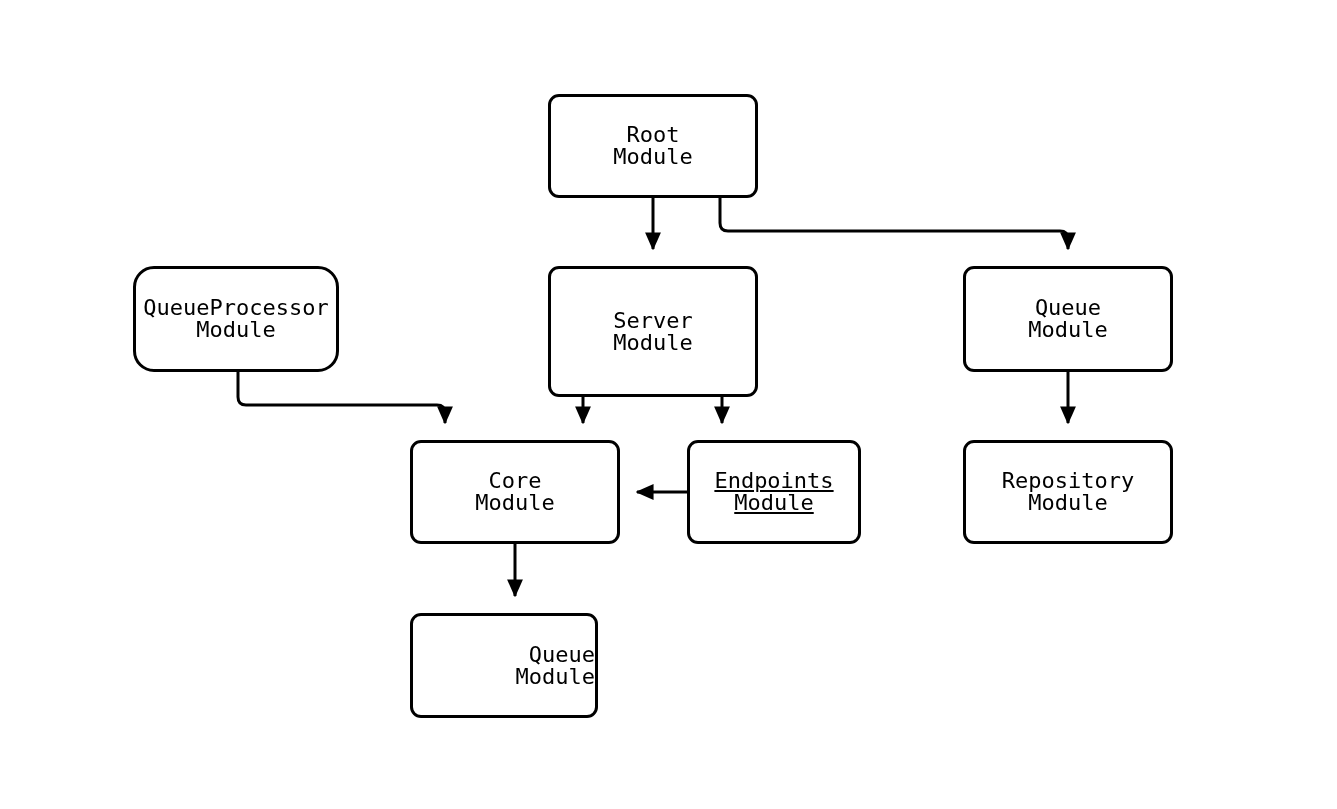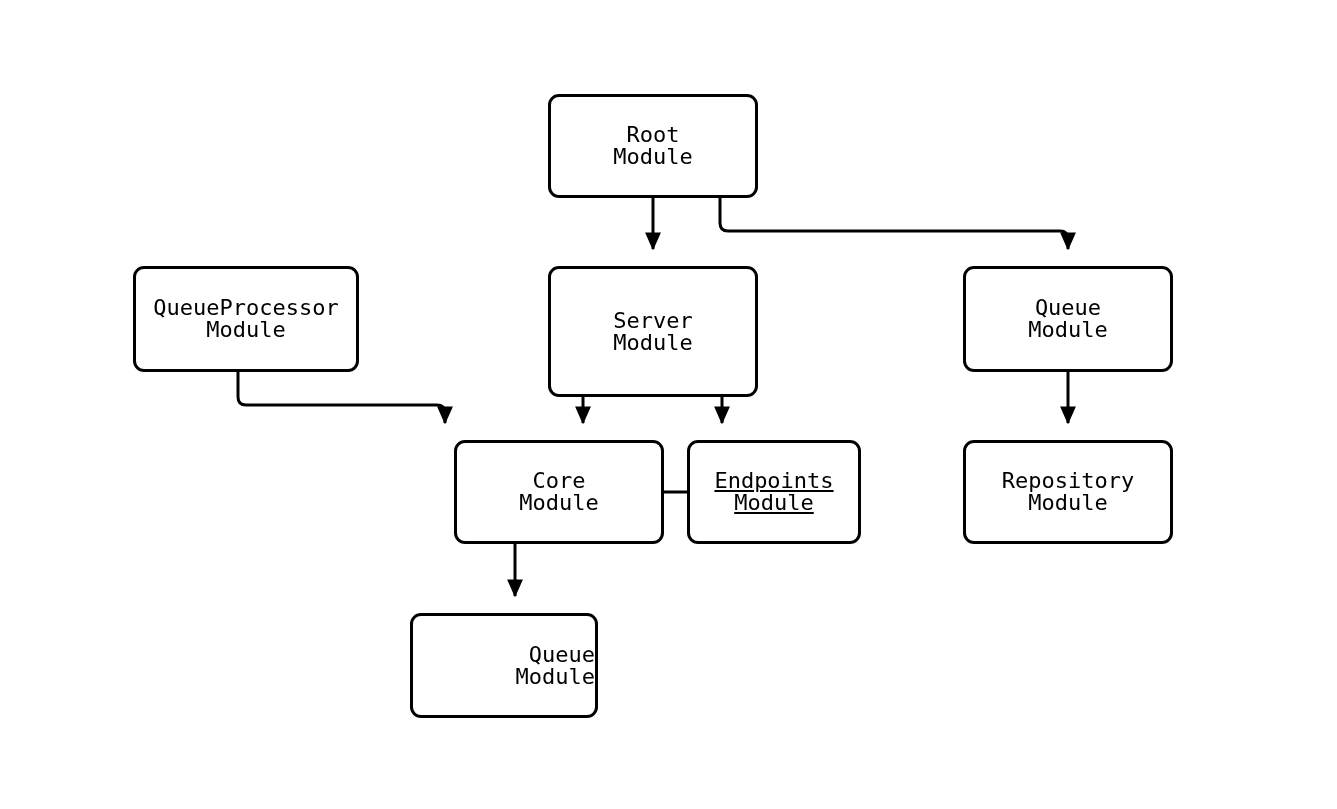--- a/index.html
+++ b/index.html
@@ -73,36 +73,36 @@
     <path d="M 687 492 L 637 492" fill="none" stroke="#000000" stroke-width="3" marker-end="url(#arrow)"></path>
 
     <path d="M 515 544 L 515 596" fill="none" stroke="#000000" stroke-width="3" marker-end="url(#arrow)"></path>
   </svg>
 
   <div class="node" style="left:548px; top:94px; width:210px; height:104px;">
     <div class="node-label">Root</div>
     <div class="node-label">Module</div>
   </div>
 
-  <div class="node" style="left:133px; top:266px; width:226px; height:106px;">
+  <div class="node" style="left:133px; top:266px; width:206px; height:106px;border-radius:21px;">
     <div class="node-label">QueueProcessor</div>
     <div class="node-label">Module</div>
   </div>
 
   <div class="node" style="left:548px; top:266px; width:210px; height:131px;">
     <div class="node-label">Server</div>
     <div class="node-label">Module</div>
   </div>
 
   <div class="node" style="left:963px; top:266px; width:210px; height:106px;">
     <div class="node-label">Queue</div>
     <div class="node-label">Module</div>
   </div>
 
-  <div class="node" style="left:410px; top:440px; width:210px; height:104px;margin-left:44px;">
+  <div class="node" style="left:410px; top:440px; width:210px; height:104px;">
     <div class="node-label">Core</div>
     <div class="node-label">Module</div>
   </div>
 
   <div class="node" style="left:687px; top:440px; width:174px; height:104px;text-decoration:underline;">
     <div class="node-label">Endpoints</div>
     <div class="node-label">Module</div>
   </div>
 
   <div class="node" style="left:963px; top:440px; width:210px; height:104px;align-items:center;">

